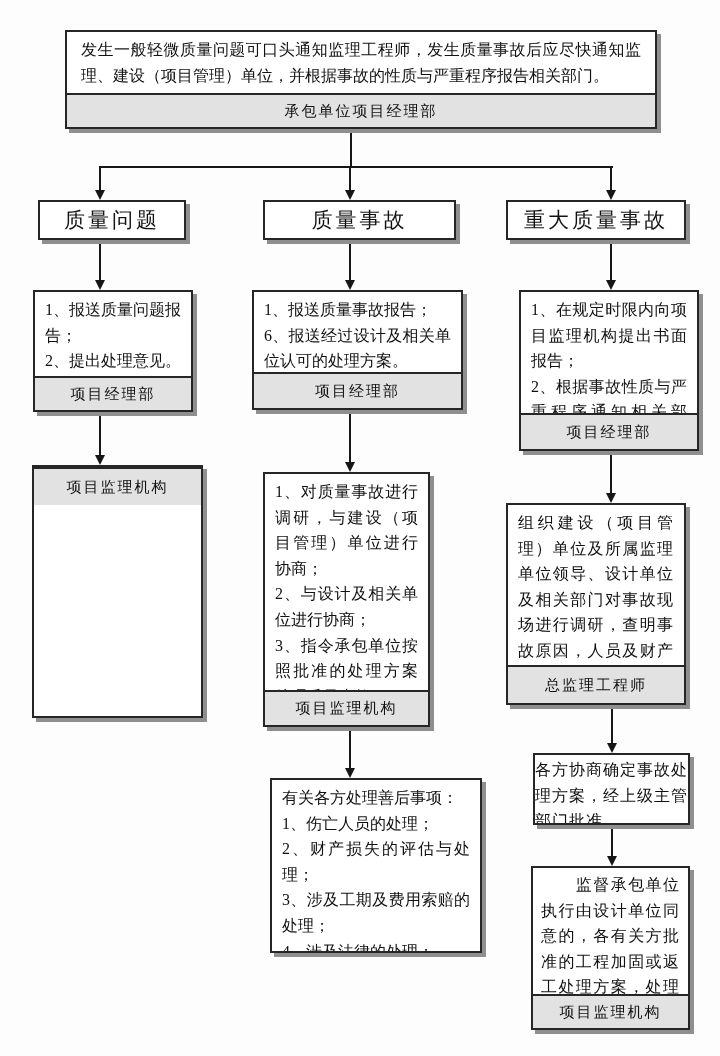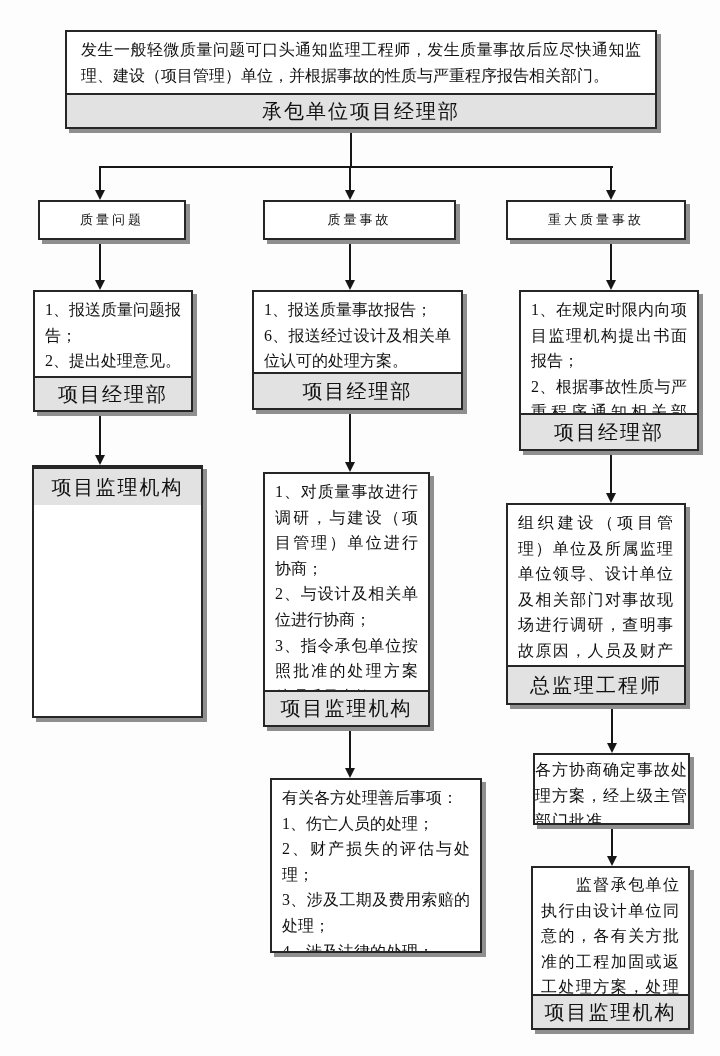--- a/index.html
+++ b/index.html
@@ -22,27 +22,27 @@
     box-shadow:4px 4px 0 var(--shadow);
     display:flex;flex-direction:column;box-sizing:border-box;overflow:hidden;
   }
   .fbox .body{
     flex:1;padding:5px 10px;font-size:16px;line-height:1.6;
     white-space:pre-line;text-align:justify;overflow:hidden;
   }
   .fbox .label{
     border-top:2px solid var(--border);background:var(--label-bg);
     display:flex;align-items:center;justify-content:center;
-    font-size:20px;letter-spacing:2px;flex:none;
+    font-size:15px;letter-spacing:2px;flex:none;
   }
   .hdr{
     position:absolute;background:#ffffff;border:2px solid var(--border);
     box-shadow:4px 4px 0 var(--shadow);box-sizing:border-box;
     display:flex;align-items:center;justify-content:center;
-    font-size:13px;letter-spacing:3px;
+    font-size:21px;letter-spacing:3px;
   }
   
   .vline{position:absolute;width:2px;background:var(--line);}
   .vline.arrow::after{
     content:"";position:absolute;left:-4px;bottom:-10px;width:0;height:0;
     border-left:5px solid transparent;border-right:5px solid transparent;
     border-top:10px solid var(--line);
   }
   .hline{position:absolute;height:2px;background:var(--line);}
   

